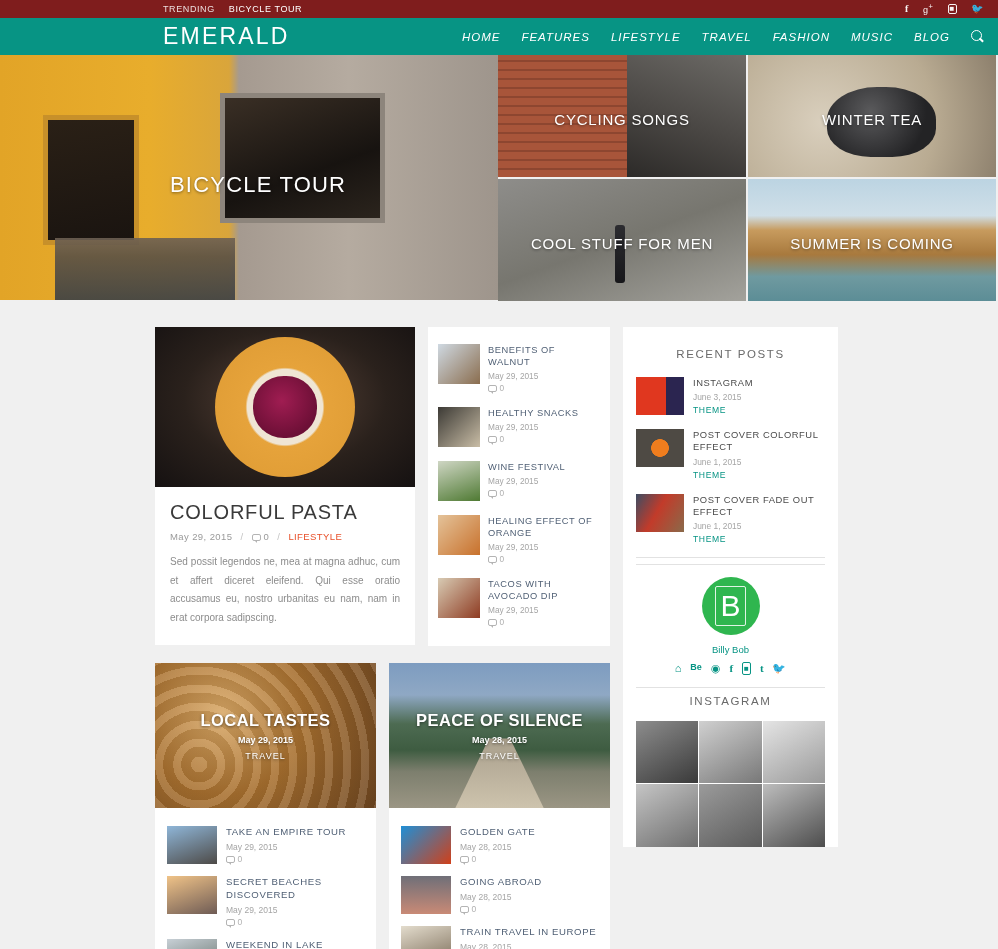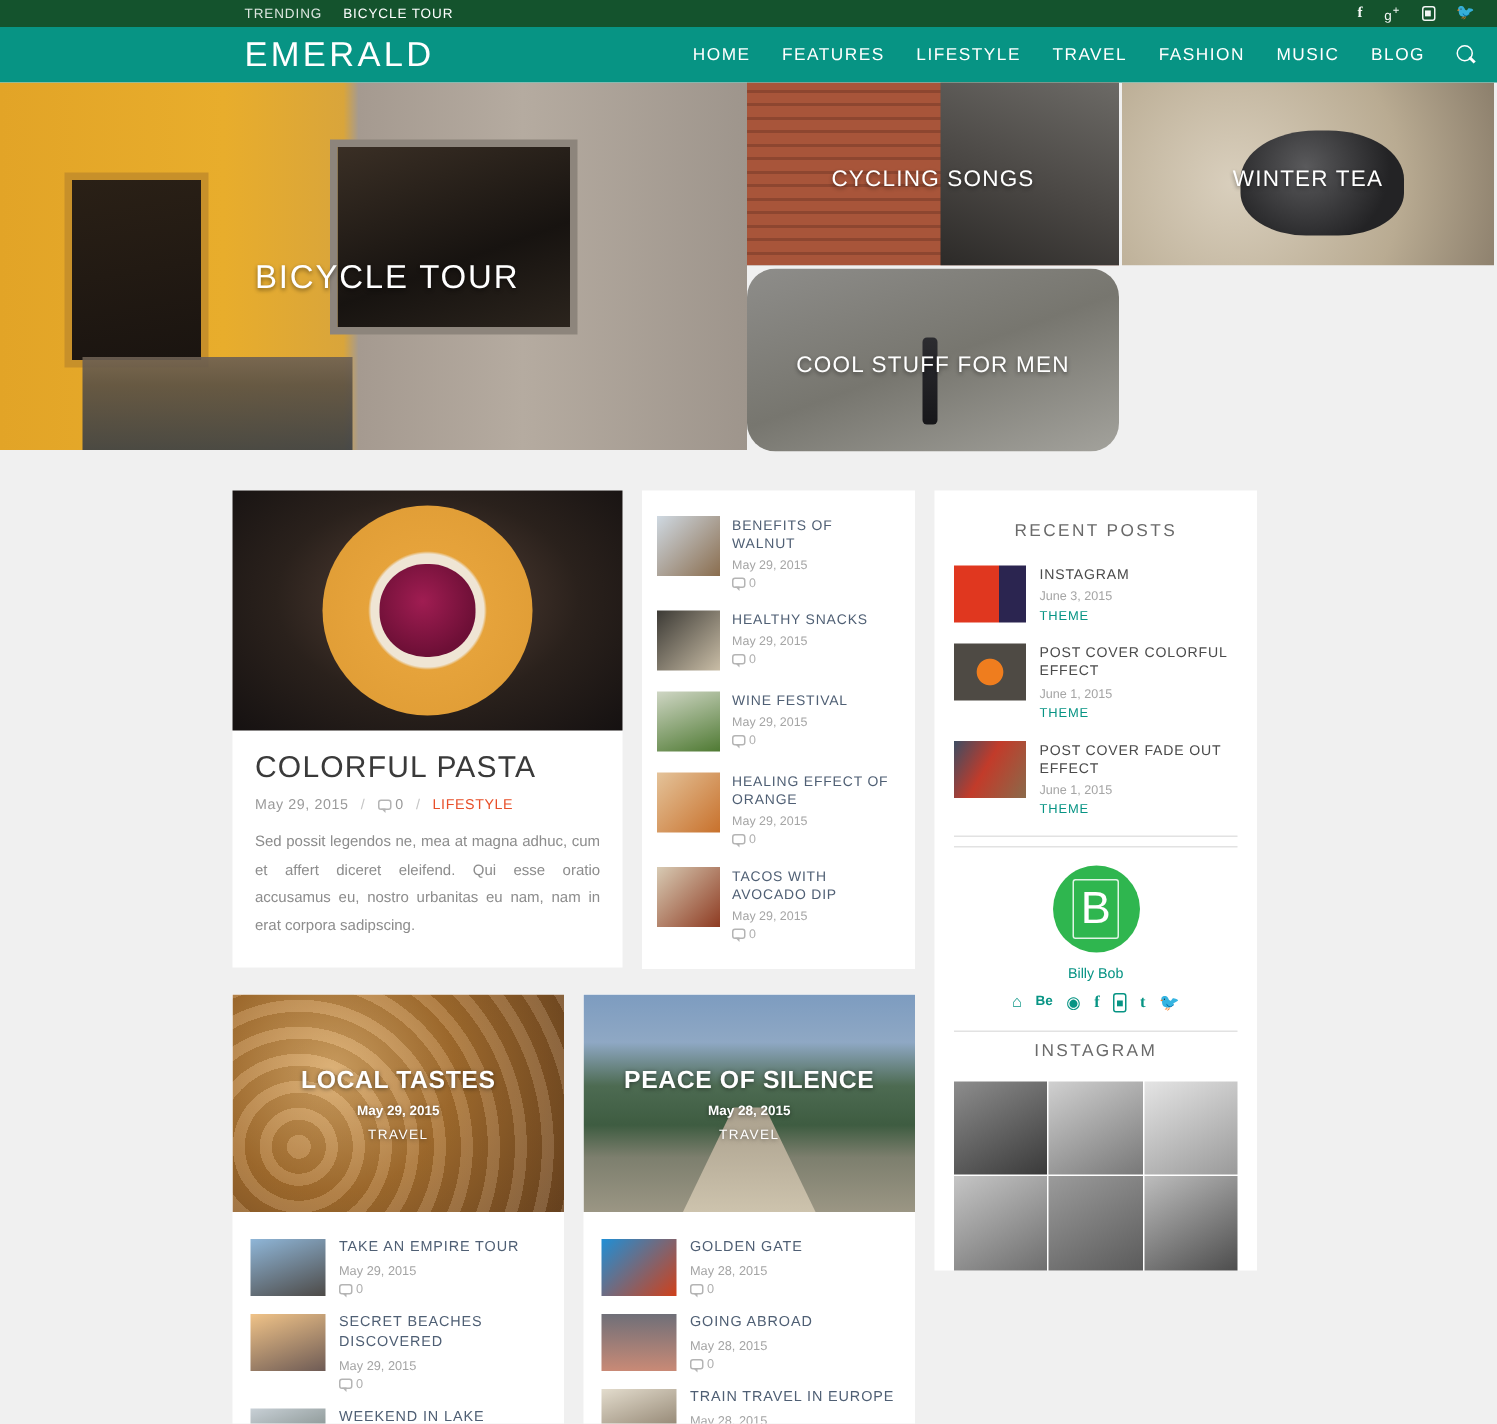--- a/index.html
+++ b/index.html
@@ -5,21 +5,21 @@
   * { box-sizing: border-box; margin: 0; padding: 0; }
   html, body {
     width: 998px; height: 949px;
     background: #f0f0f0;
     font-family: "Liberation Sans", sans-serif;
     overflow: hidden;
   }
 
   
   .topbar {
-    height: 18px; background: #14532d; color: #fff;
+    height: 18px; background: #7f1d1d; color: #fff;
     display: flex; align-items: center;
     font-size: 9px; letter-spacing: .6px;
     position: relative;
   }
   .topbar-left { display: flex; align-items: center; gap: 14px; margin-left: 163px; }
   .trending-label { opacity: .85; }
   .trending-item { color: #fff; }
   .topbar-social { position: absolute; right: 14px; display: flex; gap: 14px; align-items: center; font-size: 10px; }
   .topbar-social span { line-height: 1; opacity: .95; }
 
@@ -29,39 +29,39 @@
     display: flex; align-items: center; position: relative;
   }
   .brand {
     margin-left: 163px; font-size: 23px; letter-spacing: 2.2px;
     font-weight: 400; color: #fff; text-align: center;
   }
   .nav-links {
     position: absolute; right: 14px; display: flex; align-items: center; gap: 21px;
     font-size: 11.5px; letter-spacing: 1px;
   }
-  .nav-links a { color: #fff; text-decoration: none; }
+  .nav-links a { color: #fff; text-decoration: none; font-style: italic; }
   .search-icon { width: 13px; height: 13px; display: inline-block; position: relative; }
   .search-icon::before {
     content: ""; position: absolute; top: 0; left: 0;
     width: 9px; height: 9px; border: 1.6px solid #fff; border-radius: 50%;
   }
   .search-icon::after {
     content: ""; position: absolute; top: 8.5px; left: 8px;
     width: 5px; height: 1.6px; background: #fff; transform: rotate(45deg);
   }
 
   
   .hero { height: 245px; display: flex; }
   .hero-main { width: 498px; position: relative; overflow: hidden; }
   .hero-right { width: 500px; display: flex; flex-wrap: wrap; }
   .hero-cell { position: relative; overflow: hidden; }
   .hero-cell.big { width: 248px; height: 122px; }
   .hero-cell.gap-r { margin-left: 2px; }
-  .hero-cell.gap-b { margin-top: 2px; border-radius: 19px; }
+  .hero-cell.gap-b { margin-top: 2px; }
   .hero-title {
     position: absolute; left: 0; right: 0; text-align: center;
     color: #fff; font-size: 21px; letter-spacing: 1.2px;
     text-shadow: 0 1px 3px rgba(0,0,0,.45);
   }
   .hero-main .hero-title { top: 117px; text-align: left; left: 170px; font-size: 22px; }
   .hero-cell .hero-title { top: 56px; font-size: 15px; letter-spacing: .8px; }
 
   
   .ph { position: absolute; inset: 0; }
@@ -262,20 +262,24 @@
       <div class="hero-title">CYCLING SONGS</div>
     </div>
     <div class="hero-cell big gap-r">
       <div class="ph ph-tea"></div>
       <div class="hero-title">WINTER TEA</div>
     </div>
     <div class="hero-cell big gap-b">
       <div class="ph ph-road"></div>
       <div class="hero-title">COOL STUFF FOR MEN</div>
     </div>
+    <div class="hero-cell big gap-r gap-b">
+      <div class="ph ph-beach"></div>
+      <div class="hero-title">SUMMER IS COMING</div>
+    </div>
   </div>
 </div>
 
 <div class="content">
 
   <div class="col-left">
 
     <div class="left-flex">
 
       <article class="card featured" style="width:265px">

